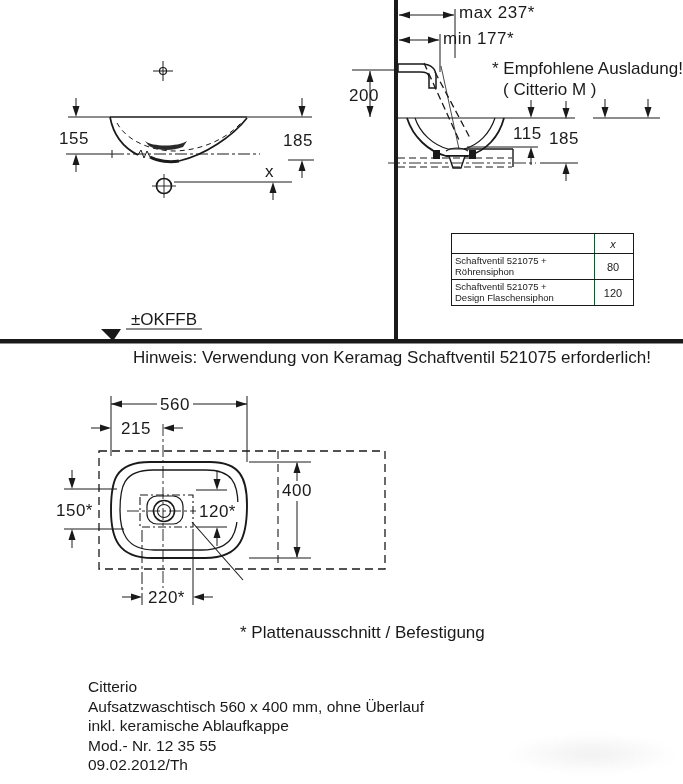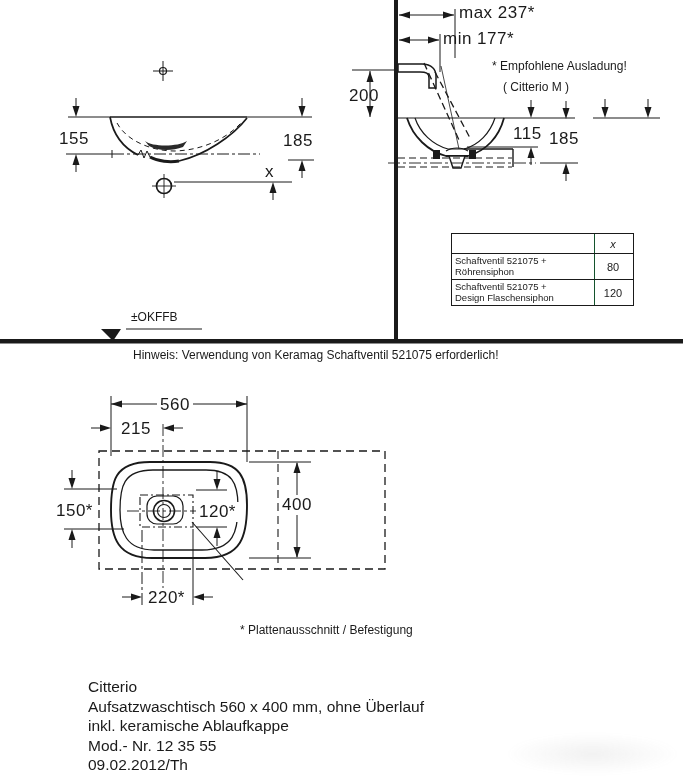--- a/index.html
+++ b/index.html
@@ -1,21 +1,21 @@
 <!DOCTYPE html>
 <html><head>
 <meta charset="utf-8">
 <style>
   html,body{margin:0;padding:0;background:#fff;}
   #page{position:relative;width:683px;height:784px;background:#ffffff;overflow:hidden;
         font-family:"Liberation Sans", sans-serif;color:#1a1a1a;}
   #lineart{position:absolute;left:0;top:0;}
   .t{position:absolute;white-space:nowrap;color:#1a1a1a;}
   .dim{font-size:17px;letter-spacing:0.5px;}
-  .note{font-size:12px;}
+  .note{font-size:17px;}
   .wbg{background:#ffffff;padding:0 3px;}
   .footer-block{position:absolute;left:88px;top:677px;font-size:15.5px;line-height:19.5px;}
   
   #siphon-table{position:absolute;left:451px;top:233px;width:181px;border:1.5px solid #1a1a1a;
                 background:#fff;border-collapse:collapse;}
   #siphon-table .row{display:flex;}
   #siphon-table .lbl{width:143px;border-right:1px solid #14532d;box-sizing:border-box;
                      font-size:9.5px;line-height:10.5px;padding:2px 0 1px 3px;}
   #siphon-table .val{width:36px;display:flex;align-items:center;justify-content:center;
                      font-size:11px;}
@@ -237,21 +237,21 @@
   <div class="t dim" style="left:283px;top:131px;">185</div>
   <div class="t dim" style="left:265px;top:162px;">x</div>
 
   <div class="t note" style="left:131px;top:310px;text-align:right;">±OKFFB</div>
   <div class="t note" style="left:133px;top:348px;">Hinweis: Verwendung von Keramag Schaftventil 521075 erforderlich!</div>
 
   <div class="t dim wbg" style="left:157px;top:395px;">560</div>
   <div class="t dim wbg" style="left:118px;top:419px;">215</div>
   <div class="t dim" style="left:56px;top:501px;">150*</div>
   <div class="t dim wbg" style="left:196px;top:502px;">120*</div>
-  <div class="t dim wbg" style="left:279px;top:495px;">400</div>
+  <div class="t dim wbg" style="left:279px;top:481px;">400</div>
   <div class="t dim wbg" style="left:145px;top:588px;">220*</div>
   <div class="t note" style="left:240px;top:575px;margin-top:48px;">* Plattenausschnitt / Befestigung</div>
 
   <div id="siphon-table">
     <div class="row hrow">
       <div class="lbl"></div>
       <div class="val xhead">x</div>
     </div>
     <div class="row r1">
       <div class="lbl">

